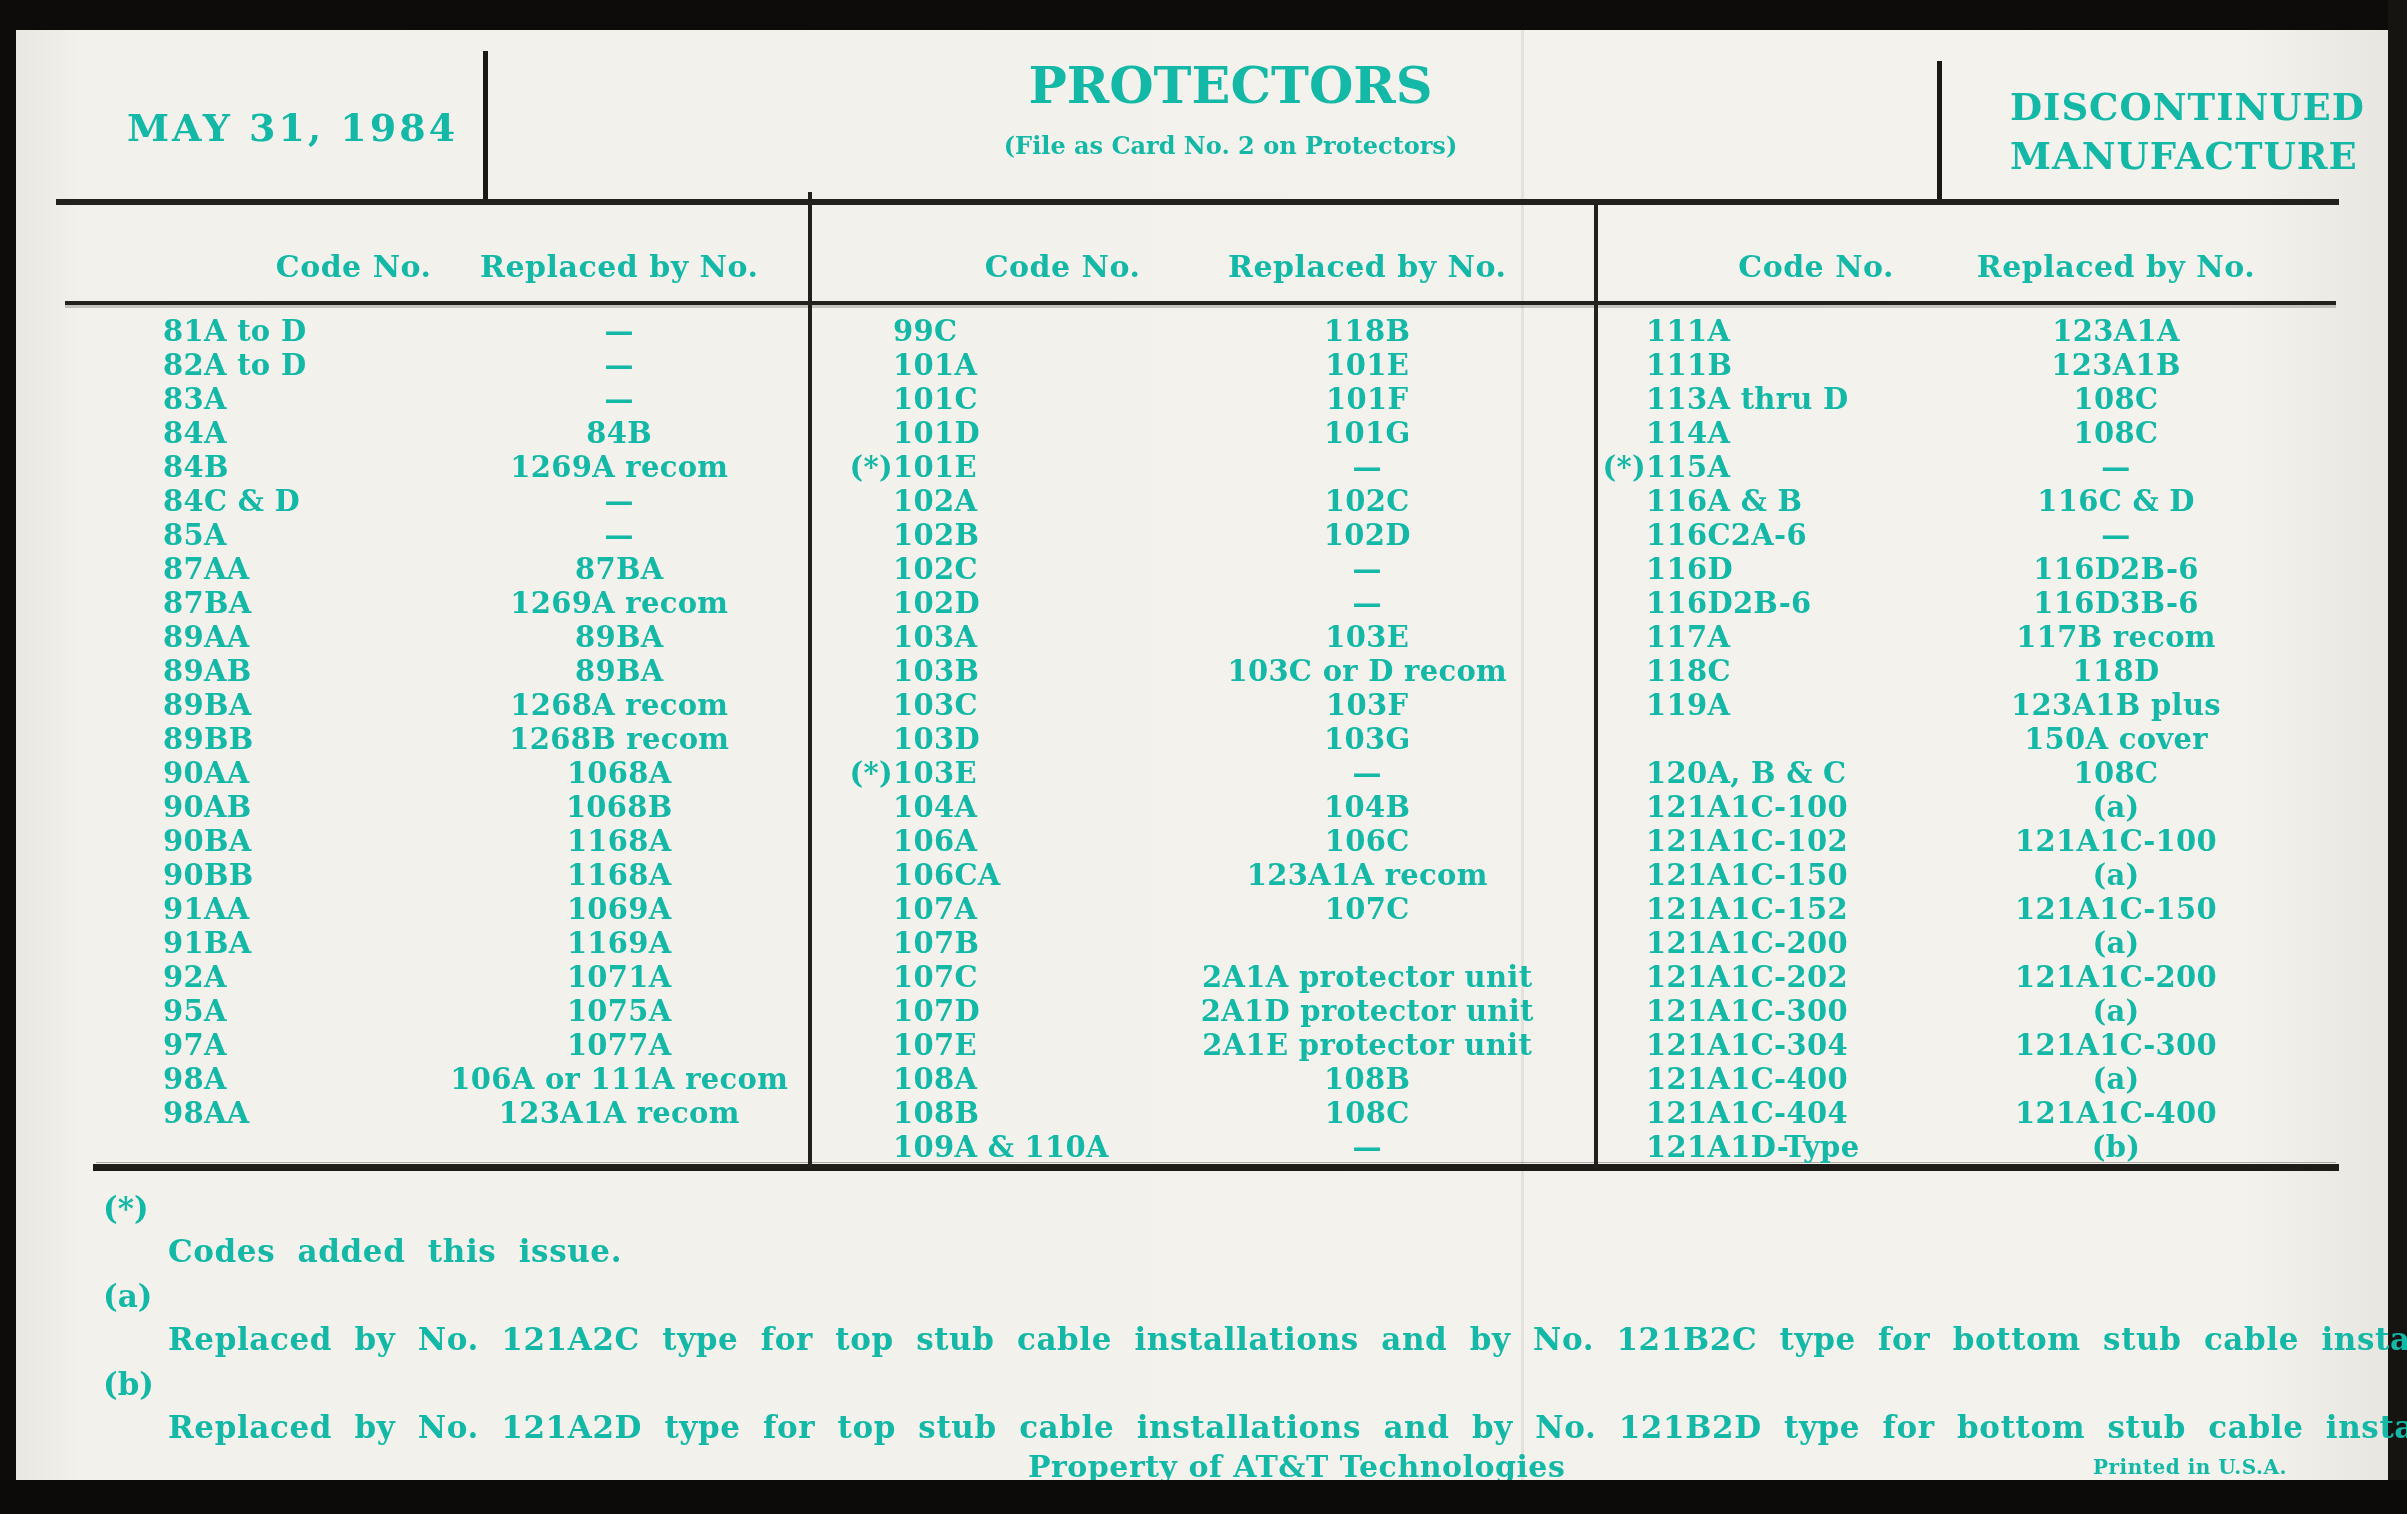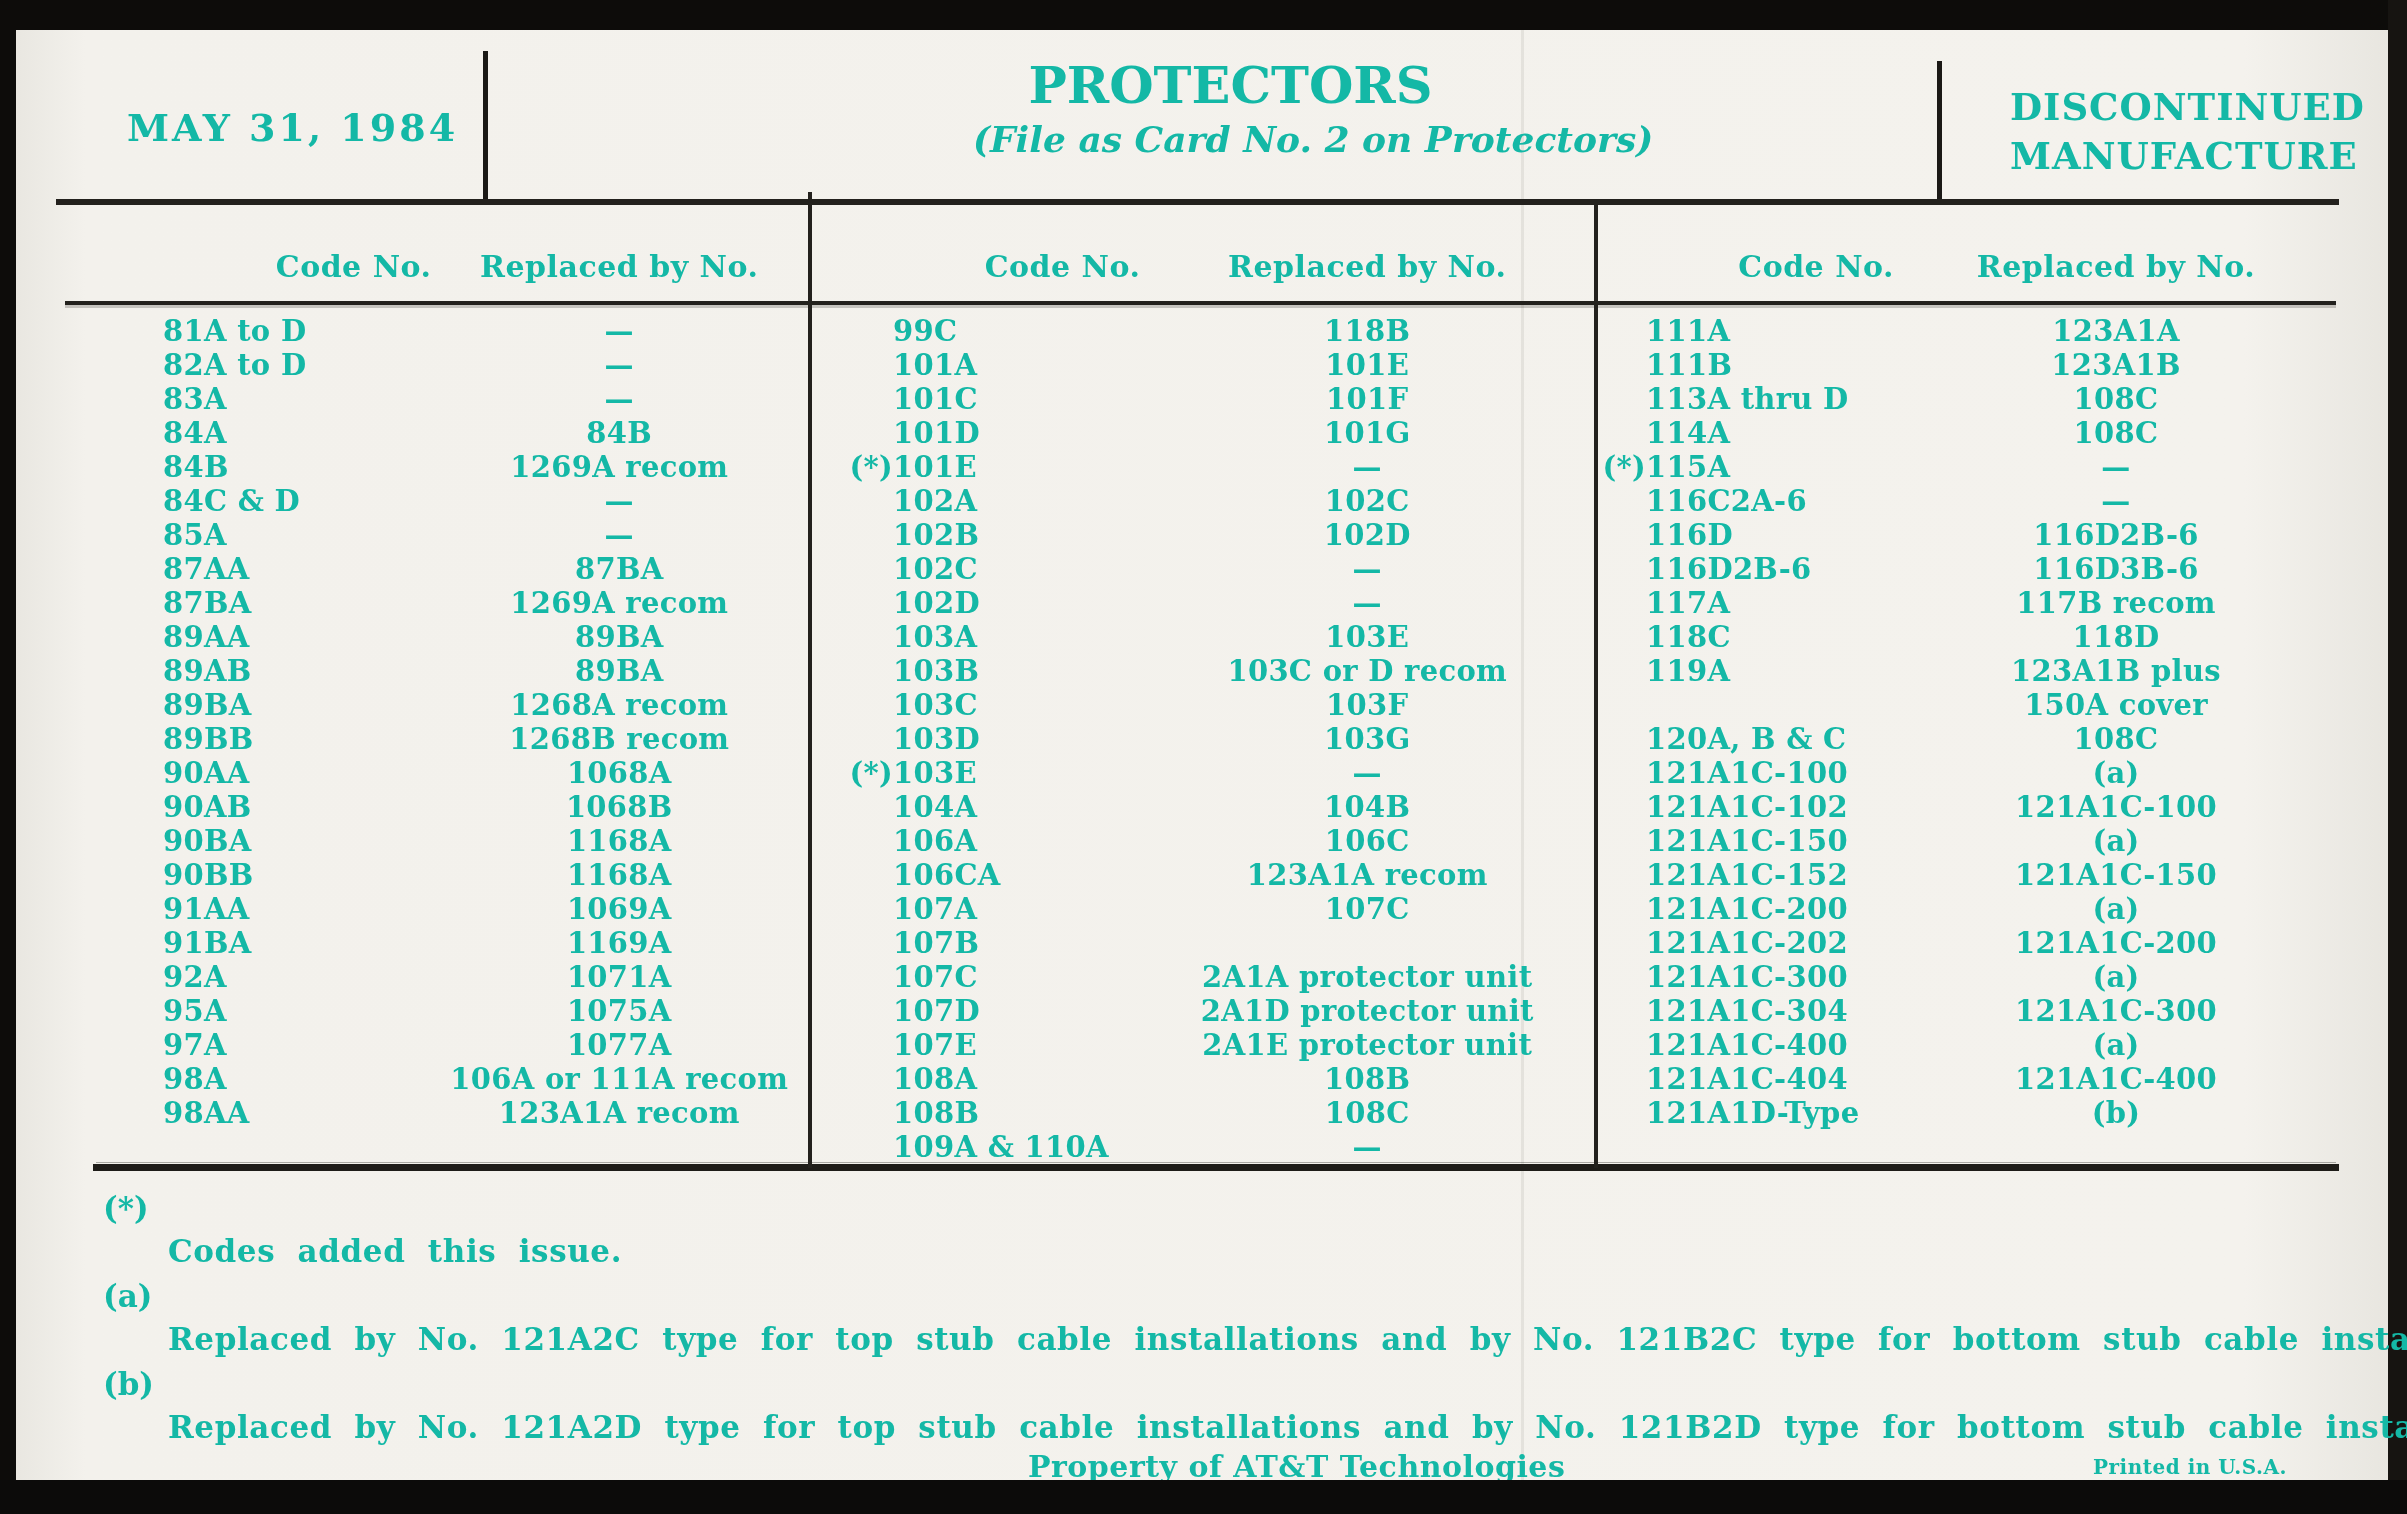--- a/index.html
+++ b/index.html
@@ -17,21 +17,21 @@
   .bottom-shade{left:16px;top:1493px;width:2372px;height:22px;
                 background:linear-gradient(180deg,rgba(95,90,80,0),rgba(95,90,80,.25));}
   .smudge{left:970px;top:1497px;width:465px;height:16px;filter:blur(3px);
           background:radial-gradient(ellipse at center,rgba(40,38,34,.6),rgba(40,38,34,0) 72%);}
 
   
   .date{left:127px;top:105px;font-size:38px;letter-spacing:3px;white-space:nowrap;}
   .hdr-div1{left:483px;top:51px;width:5px;height:150px;background:#1b1916;}
   .title-wrap{left:973px;top:57px;width:515px;text-align:center;}
   .title{font-size:51px;letter-spacing:0px;line-height:57px;}
-  .subtitle{font-size:36px;margin-top:4px;white-space:nowrap;font-style:italic;}
+  .subtitle{font-size:24px;margin-top:17px;white-space:nowrap;}
   .hdr-div2{left:1937px;top:61px;width:5px;height:141px;background:#1b1916;}
   .status{left:2010px;top:83px;font-size:37px;line-height:49px;letter-spacing:1px;}
 
   
   .rule-top{left:56px;top:199px;width:2283px;height:6px;background:#23211d;}
   .rule-thead{left:65px;top:301px;width:2271px;height:4px;background:#23211d;
               box-shadow:0 3px 0 rgba(35,33,29,.22);}
   .rule-bottom{left:93px;top:1164px;width:2246px;height:7px;background:#1e1c18;
                box-shadow:0 -5px 0 -3px rgba(35,33,29,.35);}
   .vdiv1{left:808px;top:192px;width:4px;height:976px;background:#23211d;}
@@ -324,20 +324,24 @@
         </div>
         <div class="row">
           <div class="cell-code"><span class="code-inner">114A</span></div>
           <div class="cell-repl">108C</div>
         </div>
         <div class="row">
           <div class="cell-code"><span class="code-inner"><span class="star">(*)</span>115A</span></div>
           <div class="cell-repl">—</div>
         </div>
         <div class="row">
+          <div class="cell-code"><span class="code-inner">116A &amp; B</span></div>
+          <div class="cell-repl">116C &amp; D</div>
+        </div>
+        <div class="row">
           <div class="cell-code"><span class="code-inner">116C2A-6</span></div>
           <div class="cell-repl">—</div>
         </div>
         <div class="row">
           <div class="cell-code"><span class="code-inner">116D</span></div>
           <div class="cell-repl">116D2B-6</div>
         </div>
         <div class="row">
           <div class="cell-code"><span class="code-inner">116D2B-6</span></div>
           <div class="cell-repl">116D3B-6</div>

